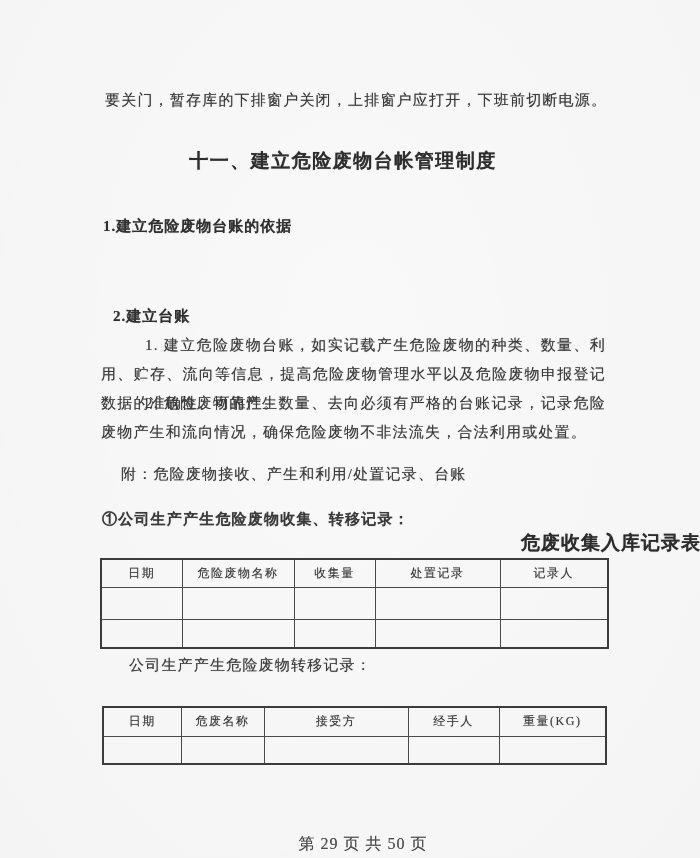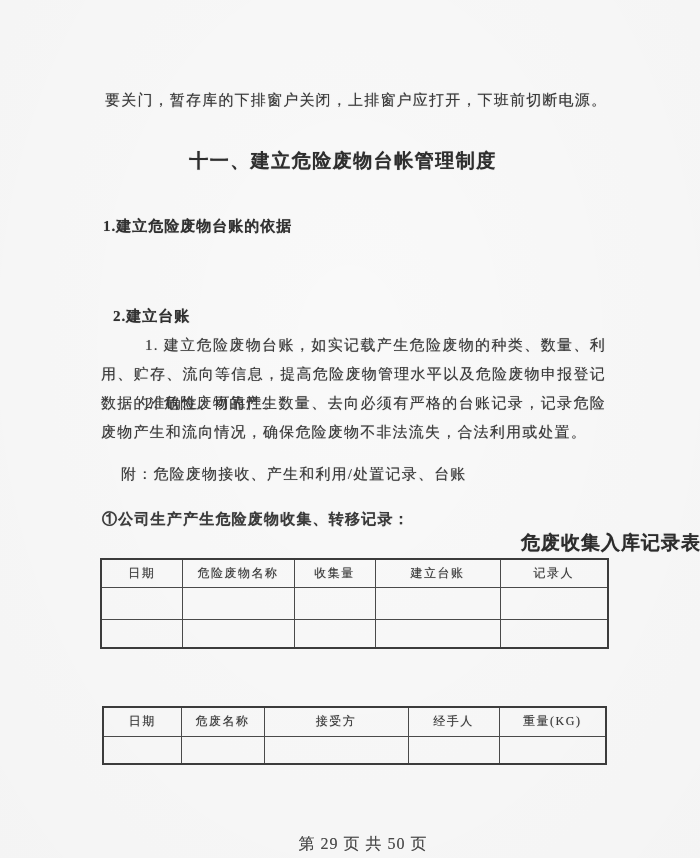--- a/index.html
+++ b/index.html
@@ -130,40 +130,41 @@
         <col style="width:112px">
         <col style="width:81px">
         <col style="width:125px">
         <col style="width:108px">
     </colgroup>
     <tbody>
       <tr class="hdr">
         <th>日期</th>
         <th>危险废物名称</th>
         <th>收集量</th>
-        <th>建立台账</th>
+        <th>处置记录</th>
         <th>记录人</th>
       </tr>
       <tr class="r1">
         <td></td>
         <td></td>
         <td></td>
         <td></td>
         <td></td>
       </tr>
       <tr class="r2">
         <td></td>
         <td></td>
         <td></td>
         <td></td>
         <td></td>
       </tr>
     </tbody>
   </table>
 
+  <p class="abs body-text rec2-intro">公司生产产生危险废物转移记录：</p>
 
 
   <table class="rec-table t2-table">
     <colgroup>
       <col style="width:78px">
         <col style="width:83px">
         <col style="width:144px">
         <col style="width:91px">
         <col style="width:107px">
     </colgroup>

